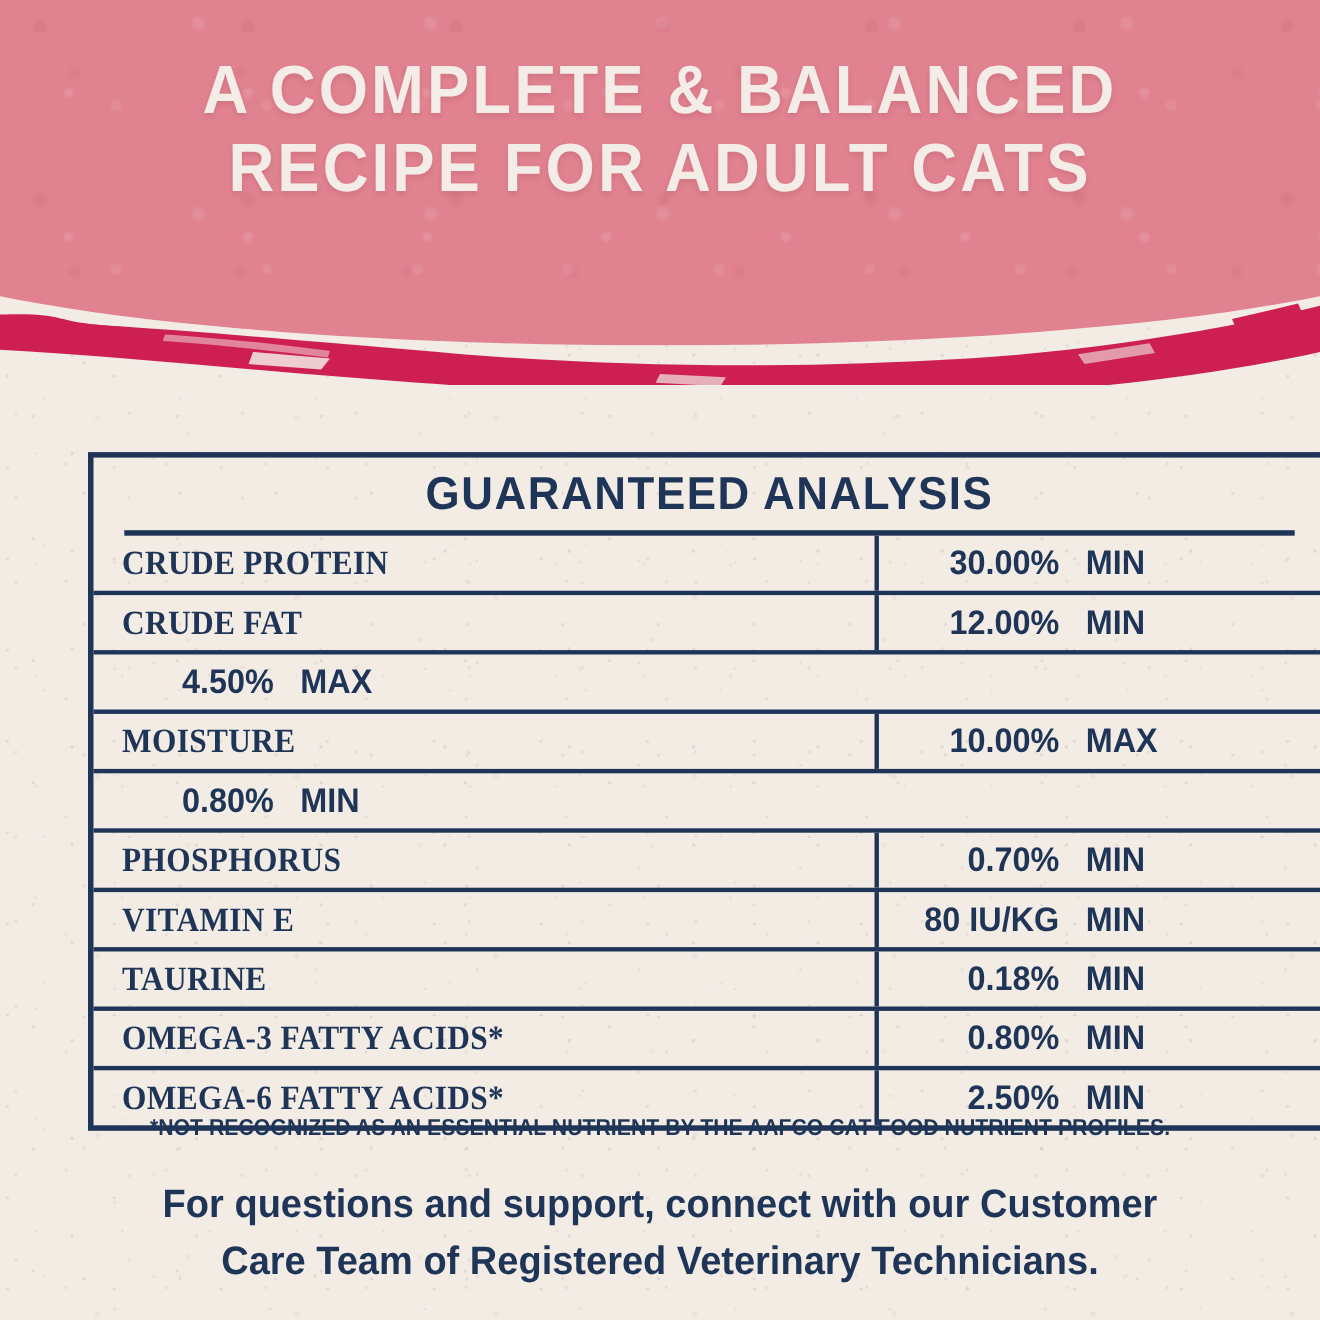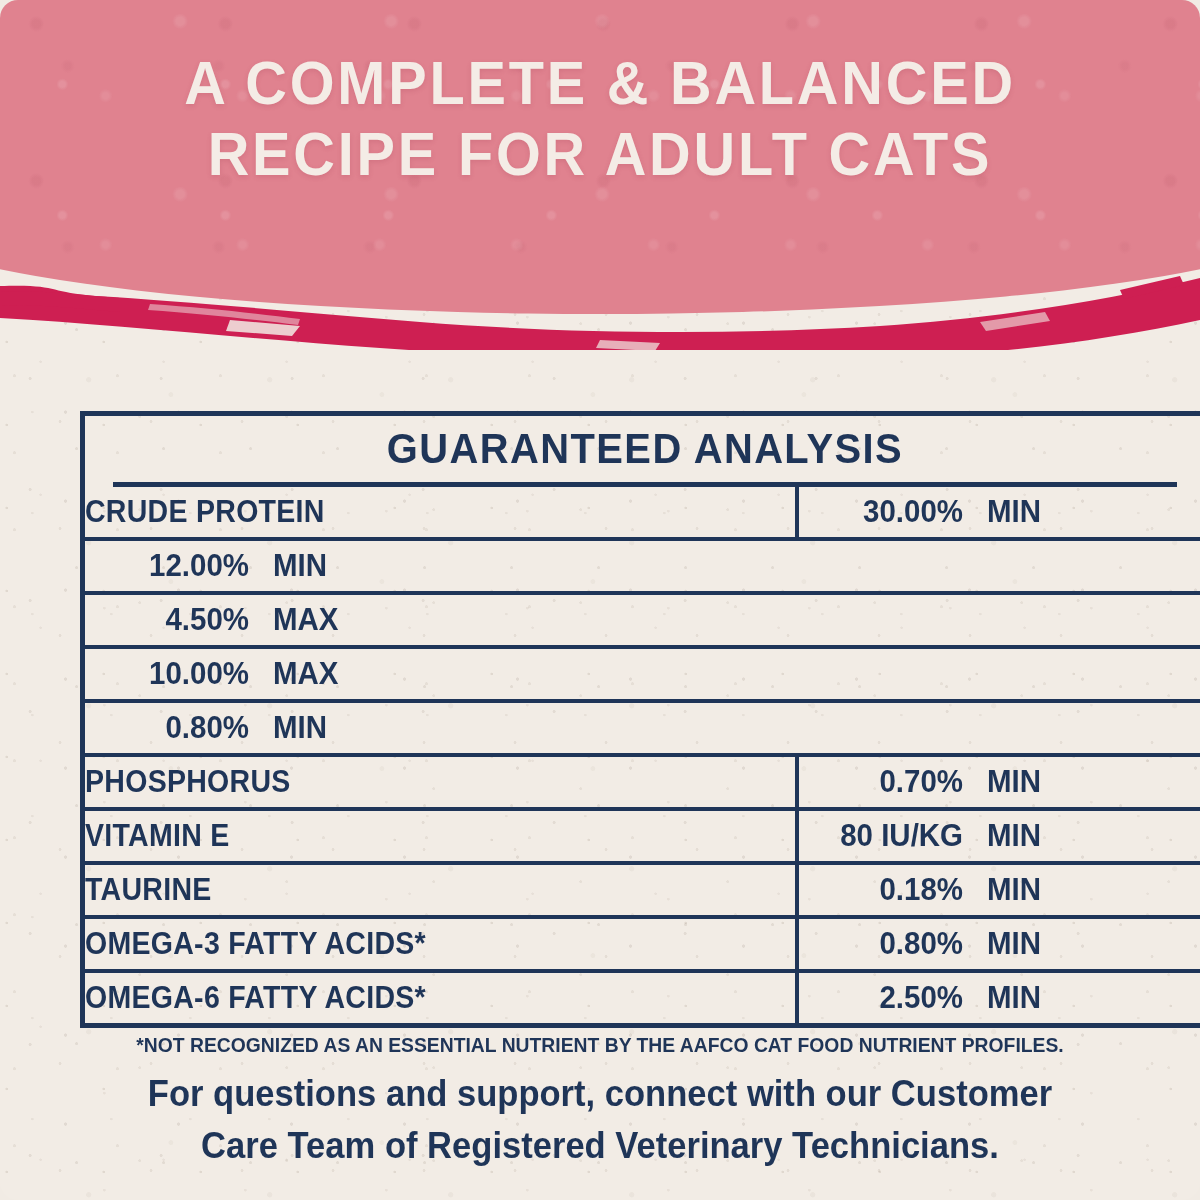--- a/index.html
+++ b/index.html
@@ -13,21 +13,20 @@
     font-family: "Liberation Sans", sans-serif;
     background: #f1ebe4;
   }
 
   #page {
     position: relative;
     width: 1200px;
     height: 1200px;
     background-color: #f1ebe4;
     overflow: hidden;
-    border-radius: 18px;
   }
 
   
   .paper-texture {
     position: absolute;
     inset: 0;
     background-color: #f2ece5;
     background-image:
       radial-gradient(circle at 7% 12%, rgba(150,135,120,.20) 0 1.1px, transparent 1.6px),
       radial-gradient(circle at 23% 41%, rgba(150,135,120,.16) 0 1.3px, transparent 1.8px),
@@ -126,22 +125,23 @@
     border-bottom: 4px solid #1f3558;
   }
   .row:last-child { border-bottom: none; }
 
   .cell-label {
     width: 714px;
     box-sizing: border-box;
     border-right: 4px solid #1f3558;
     display: flex;
     align-items: center;
-    color: #1f3558;
-    font-family: Liberation Sans, sans-serif;
+    padding-left: 26px;
+    color: #1f3558;
+    font-family: Liberation Serif, serif;
     font-weight: bold;
     font-size: 31px;
     letter-spacing: .3px;
     transform-origin: left center;
   }
   .cell-label span { display: inline-block; transform: scaleX(.92); transform-origin: left center; }
 
   .cell-value {
     flex: 1;
     display: flex;
@@ -173,21 +173,20 @@
     position: absolute;
     top: 1014px;
     left: 0;
     width: 1200px;
     text-align: center;
     color: #1f3558;
     font-family: "Liberation Sans", sans-serif;
     font-weight: bold;
     font-size: 21px;
     letter-spacing: 0px;
-    margin-top: 19px;
   }
   .footnote span { display: inline-block; transform: scaleX(.92); }
 
   
   .support {
     position: absolute;
     top: 1068px;
     left: 60px;
     width: 1080px;
     text-align: center;
@@ -236,34 +235,40 @@
       <div class="cell-label">
           <span>CRUDE PROTEIN</span>
         </div>
       <div class="cell-value">
         <span class="amount">30.00%</span>
         <span class="qualifier">MIN</span>
       </div>
     </div>
 
     <div class="row">
+      <div class="cell-label">
+          <span>CRUDE FAT</span>
+        </div>
       <div class="cell-value">
         <span class="amount">12.00%</span>
         <span class="qualifier">MIN</span>
       </div>
     </div>
 
     <div class="row">
       <div class="cell-value">
         <span class="amount">4.50%</span>
         <span class="qualifier">MAX</span>
       </div>
     </div>
 
     <div class="row">
+      <div class="cell-label">
+          <span>MOISTURE</span>
+        </div>
       <div class="cell-value">
         <span class="amount">10.00%</span>
         <span class="qualifier">MAX</span>
       </div>
     </div>
 
     <div class="row">
       <div class="cell-value">
         <span class="amount">0.80%</span>
         <span class="qualifier">MIN</span>

